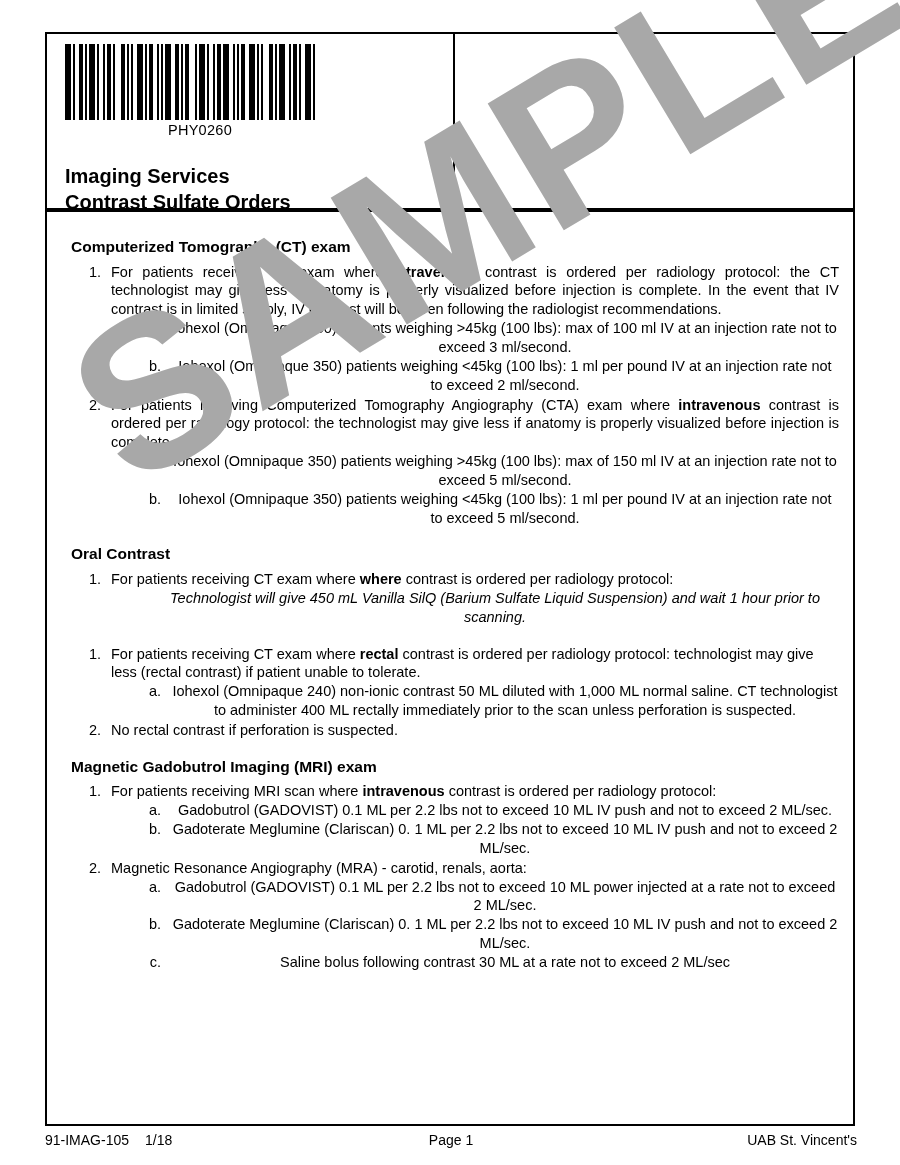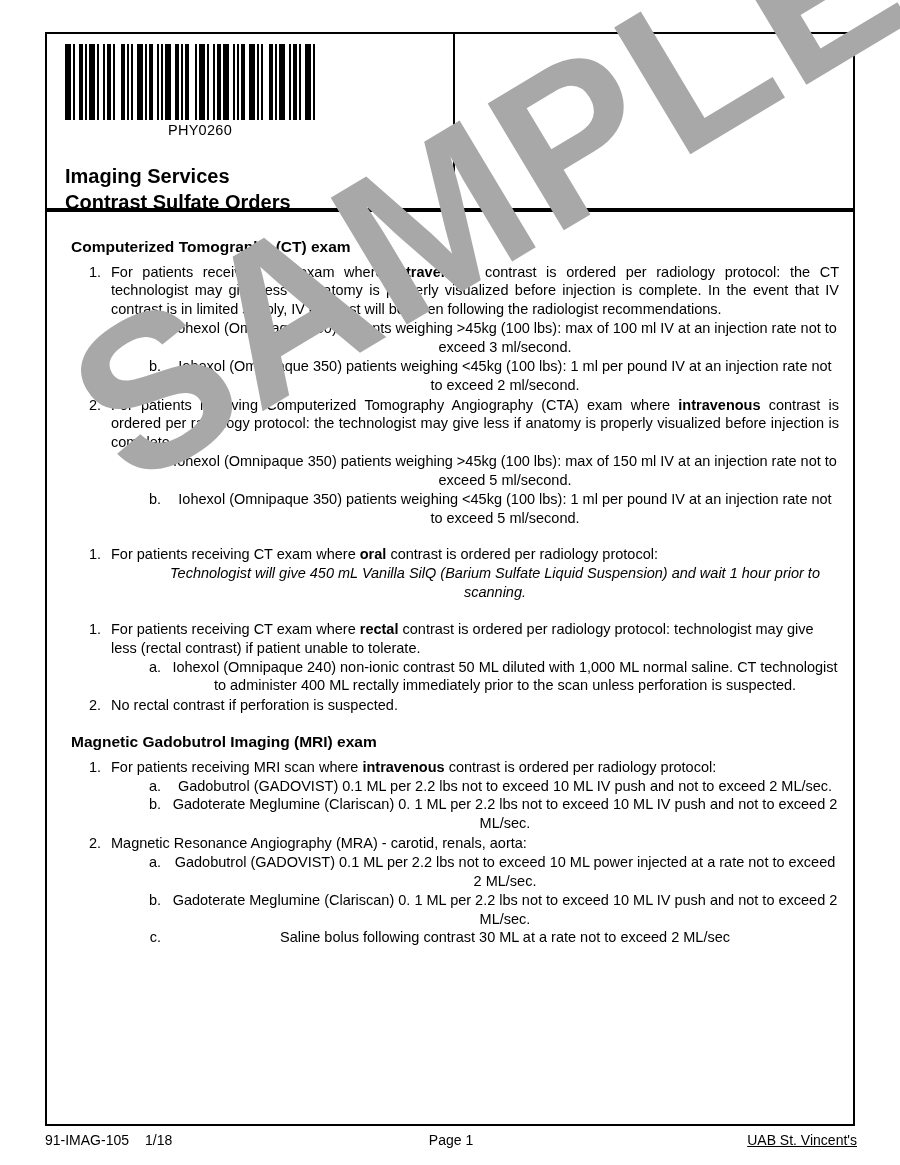--- a/index.html
+++ b/index.html
@@ -169,21 +169,21 @@
     font-size: 14px;
     display: flex;
     align-items: flex-end;
   }
   .footer .f-left { display: flex; gap: 16px; }
   .footer .f-center {
     position: absolute;
     left: 50%;
     transform: translateX(-50%);
   }
-  .footer .f-right { margin-left: auto; text-decoration: underline; }
+  .footer .f-right { margin-left: auto; }
 </style>
 </head>
 <body>
 
 <div class="page">
 
   <div class="header-table">
     <div class="header-left">
       <div class="barcode-wrap">
         <div class="barcode">
@@ -294,23 +294,24 @@
       <li>
         <span>For patients receiving Computerized Tomography Angiography (CTA) exam where </span><b>intravenous</b><span> contrast is ordered per radiology protocol:  the technologist may give less if anatomy is properly visualized before injection is complete.</span>
         <ol class="lvl2">
           <li>Iohexol (Omnipaque 350) patients weighing &gt;45kg (100 lbs): max of 150 ml IV at an injection rate not to exceed 5 ml/second.</li>
           <li>Iohexol (Omnipaque 350) patients weighing &lt;45kg (100 lbs): 1 ml per pound IV at an injection rate not to exceed 5 ml/second.</li>
         </ol>
       </li>
     </ol>
 
     <div class="gap-md"></div>
+    <h2 class="sect">Oral Contrast</h2>
     <ol class="lvl1">
       <li class="nojust">
-        <span>For patients receiving CT exam where </span><b>oral</b><span> contrast is ordered per radiology  protocol:</span>
+        <span>For patients receiving CT exam where </span><b>where</b><span> contrast is ordered per radiology  protocol:</span>
         <ol class="lvl2" style="list-style:none;padding-left:40px;">
           <li style="padding-left:0;font-style:italic;">Technologist will give 450 mL Vanilla SilQ (Barium Sulfate Liquid Suspension) and wait 1 hour prior to scanning.</li>
         </ol>
       </li>
     </ol>
 
     <div class="gap-md"></div>
     <ol class="lvl1">
       <li class="nojust">
         <span>For patients receiving CT exam where </span><b>rectal</b><span> contrast is ordered per radiology protocol:  technologist may give less (rectal contrast) if patient unable to tolerate.</span>

